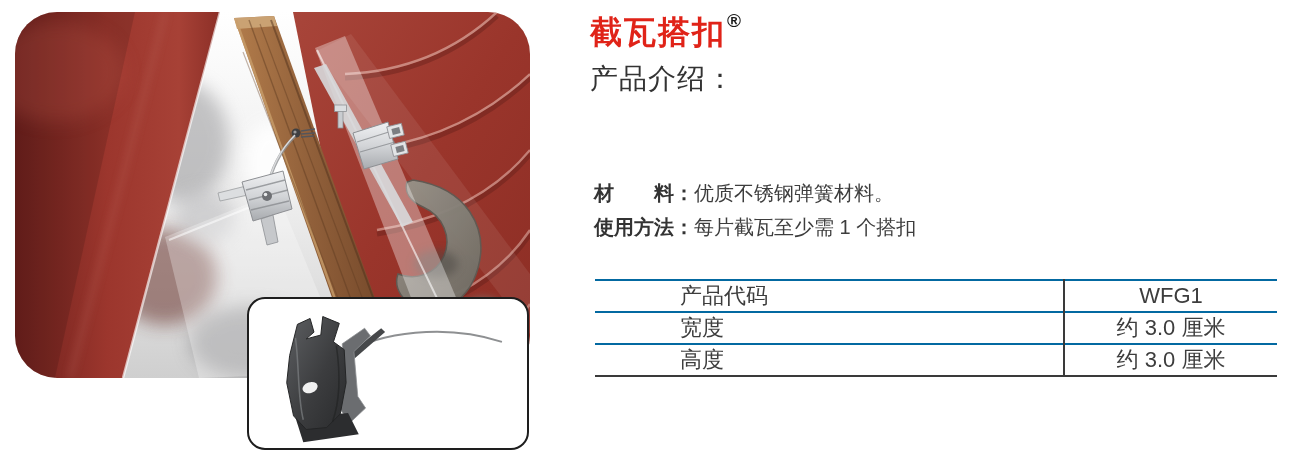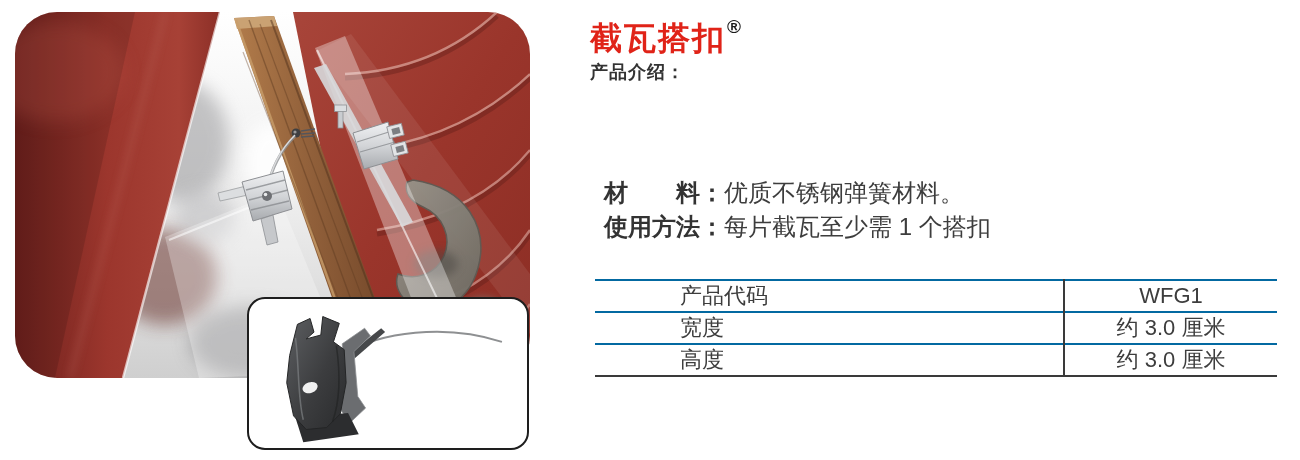--- a/index.html
+++ b/index.html
@@ -16,34 +16,34 @@
   .inset{
     position:absolute;left:247px;top:297px;width:282px;height:153px;
     background:#ffffff;border:2px solid #1e1e1e;border-radius:18px;
     box-sizing:border-box;overflow:hidden;
   }
   .inset svg{display:block;width:100%;height:100%;}
   
   .content{position:absolute;left:590px;top:0;width:706px;height:460px;}
   .title{
     position:absolute;left:0;top:6px;margin:0;font-size:32px;font-weight:bold;
-    color:#e02318;letter-spacing:2px;line-height:50px;white-space:nowrap;
+    color:#e02318;letter-spacing:2px;line-height:38px;white-space:nowrap;
   }
   .title sup{
     color:#1a1a1a;font-size:19px;font-weight:bold;letter-spacing:0;
     position:relative;top:-4px;margin-left:1px;
   }
   .heading{
-    position:absolute;left:0;top:60px;margin:0;font-size:18px;font-weight:bold;
+    position:absolute;left:0;top:60px;margin:0;font-size:28px;font-weight:normal;
     color:#333333;letter-spacing:1px;white-space:nowrap;
   }
   .para{position:absolute;left:0;top:106px;width:706px;font-size:22px;line-height:32px;color:#3d3d3d;}
   .para .ln1{padding-left:44px;white-space:nowrap;}
   .para .ln2{white-space:nowrap;}
-  .spec-line{position:absolute;left:14px;font-size:24px;line-height:30px;white-space:nowrap;color:#3d3d3d;}
+  .spec-line{position:absolute;left:4px;font-size:20px;line-height:30px;white-space:nowrap;color:#3d3d3d;}
   .spec-line.s1{top:178px;}
   .spec-line.s2{top:212px;}
   .spec-line .lbl{font-weight:bold;color:#333333;}
   
   .spec-table{
     position:absolute;left:5px;top:279px;border-collapse:collapse;
     width:682px;table-layout:fixed;
   }
   .spec-table td{
     height:27px;padding:0;font-size:22px;color:#3d3d3d;

